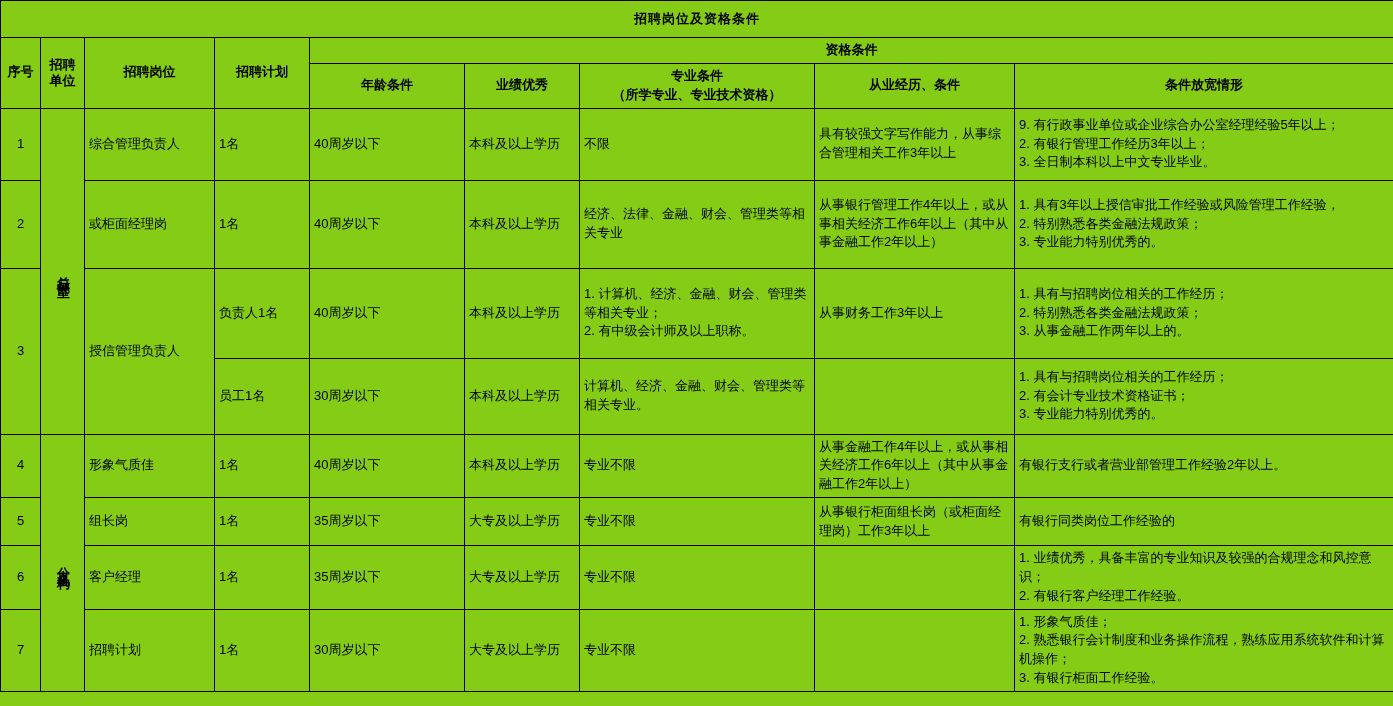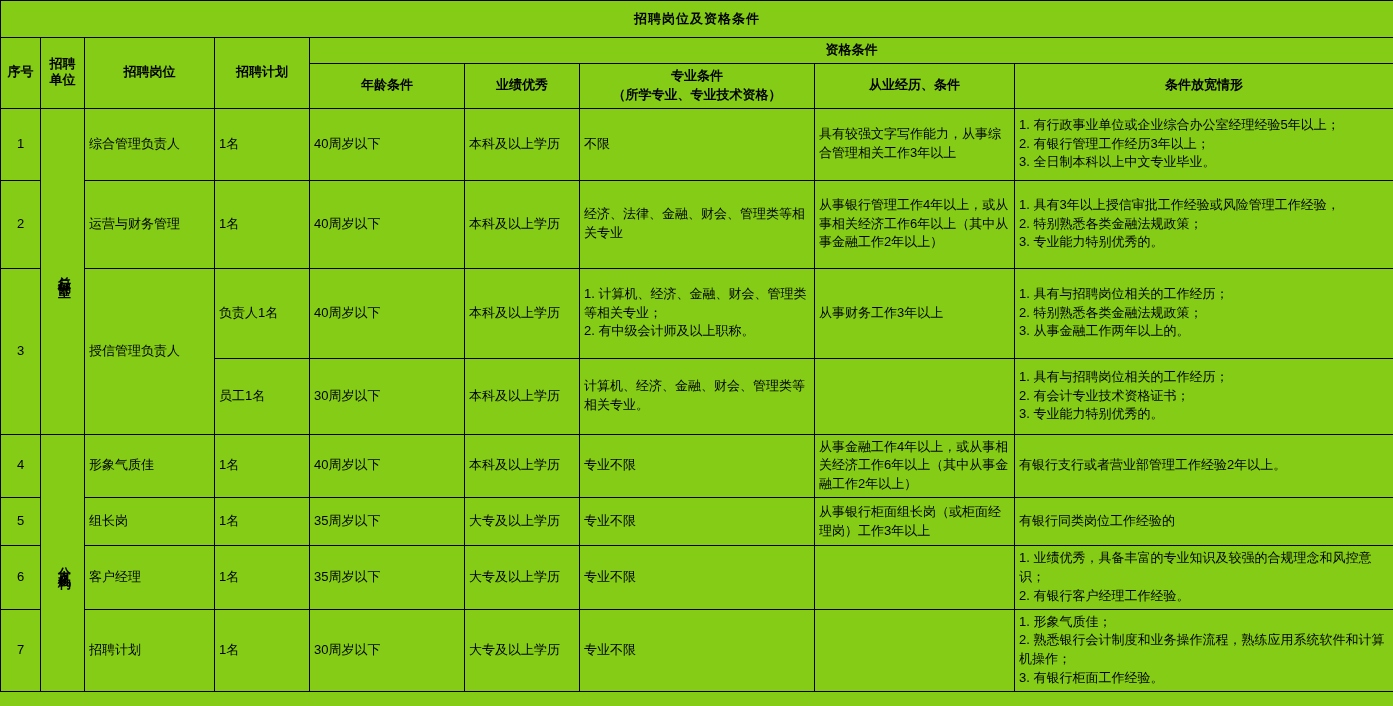--- a/index.html
+++ b/index.html
@@ -57,21 +57,20 @@
     margin: 0 auto;
     font-weight: bold;
     font-size: 13px;
     white-space: nowrap;
   }
   .vert-wrap {
     display: flex;
     align-items: flex-start;
     justify-content: center;
     height: 100%;
-    font-family: Liberation Mono, monospace;
   }
   .center {
     text-align: center;
   }
   .left {
     text-align: left;
   }
   .top {
     vertical-align: top;
   }
@@ -142,28 +141,28 @@
           <div class="vert-wrap">
             <span class="vert">总行部室</span>
           </div>
         </td>
         <td class="left">综合管理负责人</td>
         <td class="left">1名</td>
         <td class="left">40周岁以下</td>
         <td class="left">本科及以上学历</td>
         <td class="left top cell-multiline">不限</td>
         <td class="left top cell-multiline">具有较强文字写作能力，从事综合管理相关工作3年以上</td>
-        <td class="left top cell-multiline">1. 有行政事业单位或企业综合办公室经理经验5年以上；
+        <td class="left top cell-multiline">9. 有行政事业单位或企业综合办公室经理经验5年以上；
 2. 有银行管理工作经历3年以上；
 3. 全日制本科以上中文专业毕业。</td>
       </tr>
 
       <tr style="height:88px;">
         <td class="num">2</td>
-        <td class="left">运营与财务管理</td>
+        <td class="left">或柜面经理岗</td>
         <td class="left">1名</td>
         <td class="left">40周岁以下</td>
         <td class="left">本科及以上学历</td>
         <td class="left top cell-multiline">经济、法律、金融、财会、管理类等相关专业</td>
         <td class="left top cell-multiline">从事银行管理工作4年以上，或从事相关经济工作6年以上（其中从事金融工作2年以上）</td>
         <td class="left top cell-multiline">1. 具有3年以上授信审批工作经验或风险管理工作经验，
 2. 特别熟悉各类金融法规政策；
 3. 专业能力特别优秀的。</td>
       </tr>
 

